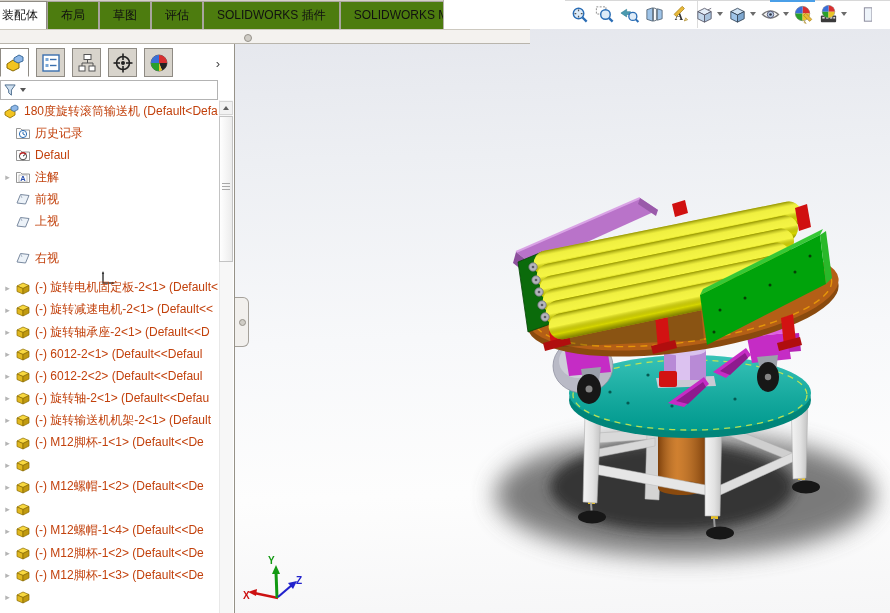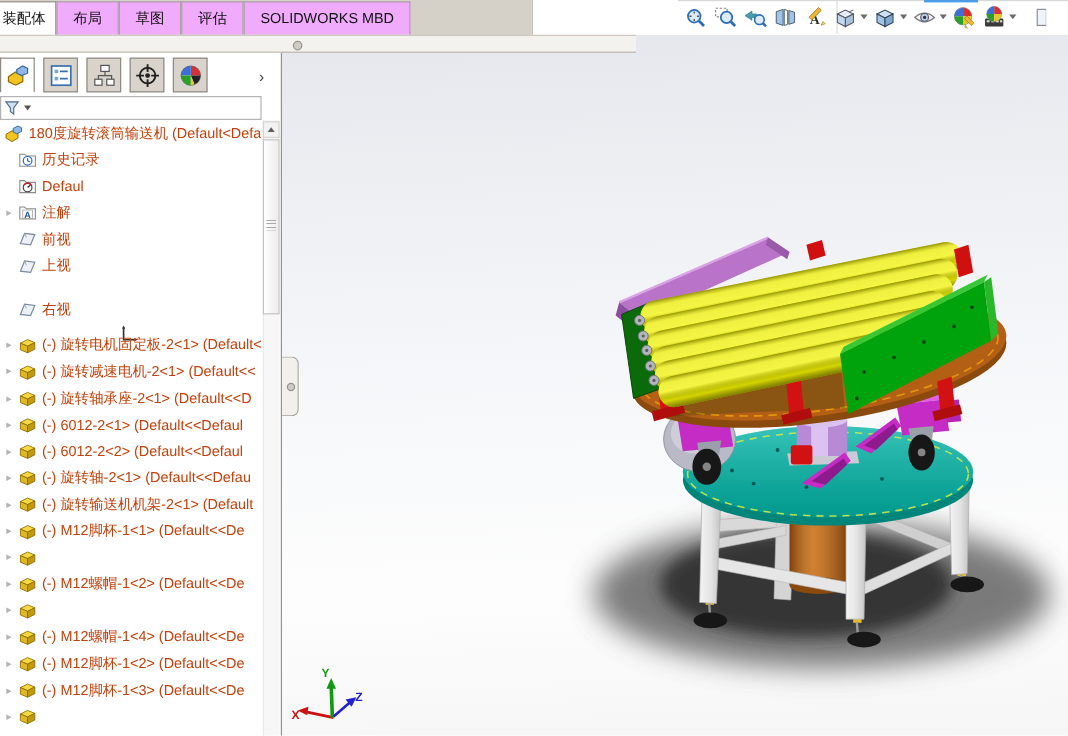--- a/index.html
+++ b/index.html
@@ -1,21 +1,21 @@
 <!DOCTYPE html>
 <html><head>
 <meta charset="utf-8">
 <style>
   html,body{margin:0;padding:0;width:890px;height:613px;overflow:hidden;
     font-family:"Liberation Sans","DejaVu Sans",sans-serif;background:#fff;}
   .abs{position:absolute;}
   
   #tabbar{left:0;top:0;width:443px;height:29px;background:#d5d1c9;border-bottom:1px solid #aeaaa1;
     display:flex;align-items:flex-end;}
-  .rtab{height:27px;line-height:27px;padding:0 13px;font-size:12px;color:#111;background:#f0abfc;
+  .rtab{height:27px;line-height:27px;padding:0 13px;font-size:12px;color:#111;background:#4d7c0f;
     border:1px solid #a9a59e;border-bottom:none;white-space:nowrap;cursor:default;}
   .rtab.active{background:#ffffff;border-color:#8f8b84;}
   .rtab:first-child{padding:0 8px 0 2px;border-left:none;}
   #hudwrap{left:443px;top:0;width:447px;height:29px;background:#ffffff;}
   #topline{left:565px;top:0;width:325px;height:1px;background:#d8d8d8;}
   #topblue{left:770px;top:0;width:45px;height:2px;background:#4a9fe8;}
   #vsep1{left:443px;top:0;width:1px;height:29px;background:#b5b1a8;}
   #vsep2{left:697px;top:1px;width:1px;height:27px;background:#dcdcdc;}
   #hud{left:567px;top:2px;display:flex;align-items:center;gap:1px;}
   .hudbtn{width:24px;height:24px;display:flex;align-items:center;justify-content:center;cursor:pointer;}
@@ -420,20 +420,21 @@
     <text x="268" y="564" font-size="10" font-weight="bold" fill="#119911">Y</text>
     <text x="296" y="584" font-size="10" font-weight="bold" fill="#2222cc">Z</text>
   </g>
 </svg>
 
 <div id="tabbar" class="abs">
     <div class="rtab active"><span>装配体</span></div>
     <div class="rtab"><span>布局</span></div>
     <div class="rtab"><span>草图</span></div>
     <div class="rtab"><span>评估</span></div>
+    <div class="rtab"><span>SOLIDWORKS 插件</span></div>
     <div class="rtab"><span>SOLIDWORKS MBD</span></div>
   </div>
 <div id="hudwrap" class="abs"></div>
 <div id="topline" class="abs"></div>
 <div id="topblue" class="abs"></div>
 <div id="vsep1" class="abs"></div>
 <div id="vsep2" class="abs"></div>
 <div id="hud" class="abs">
     <span style="display:flex;align-items:center">
     <span class="hudbtn">

